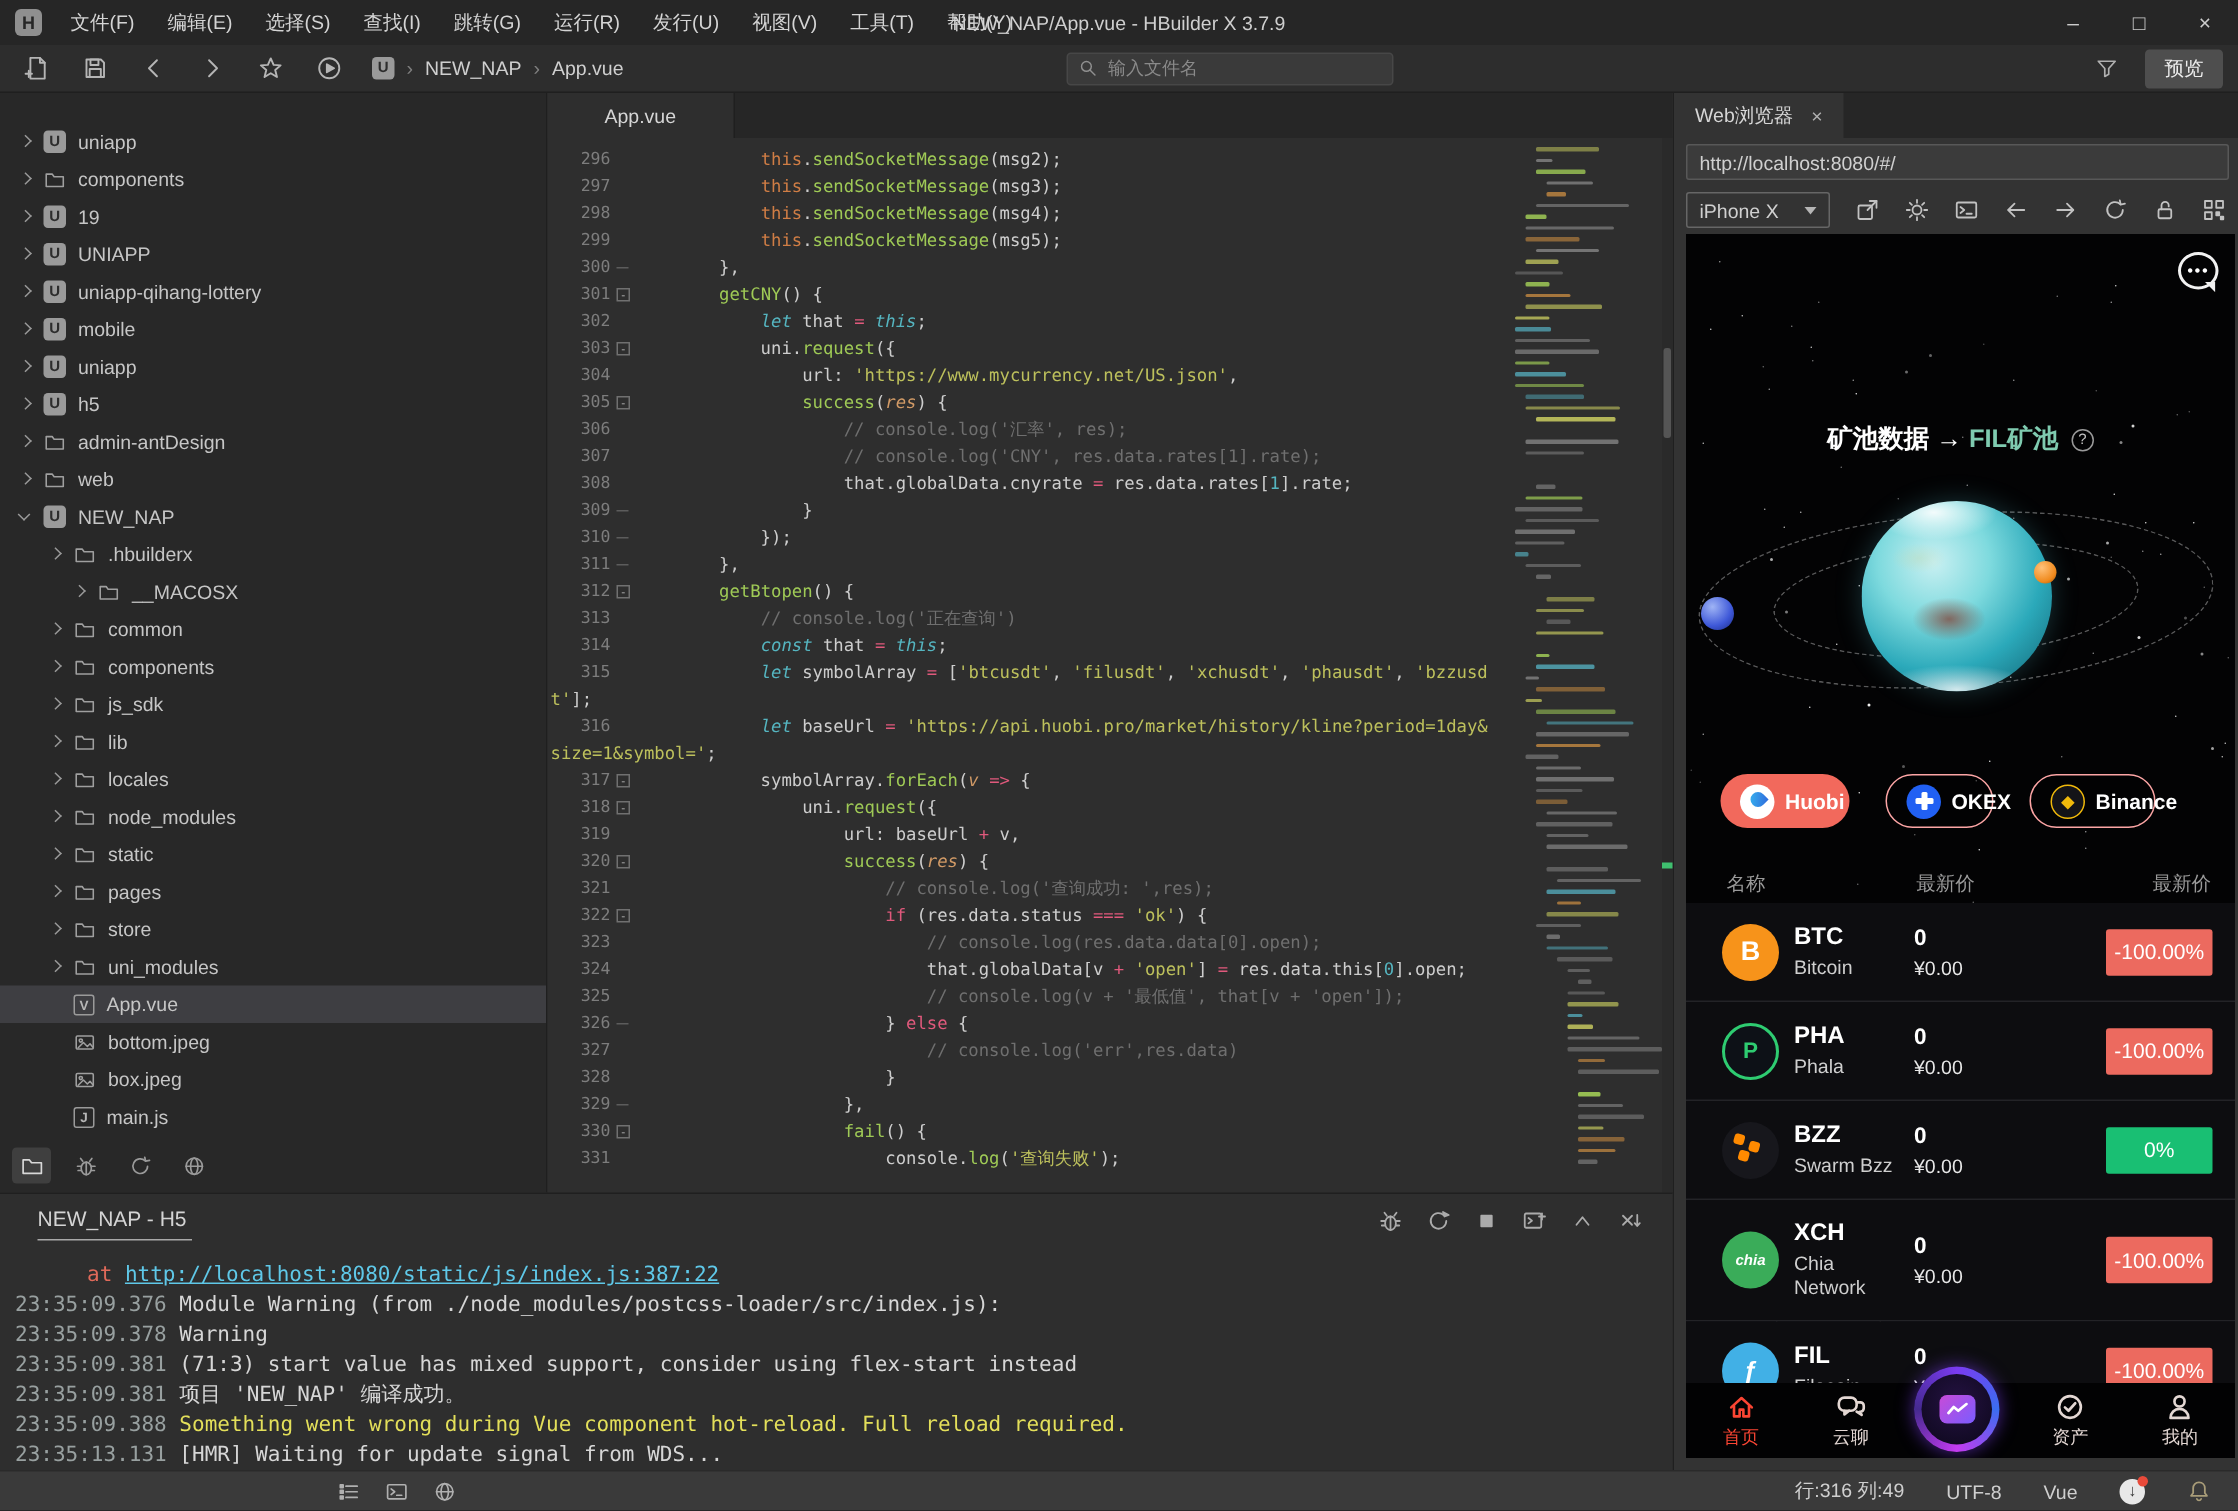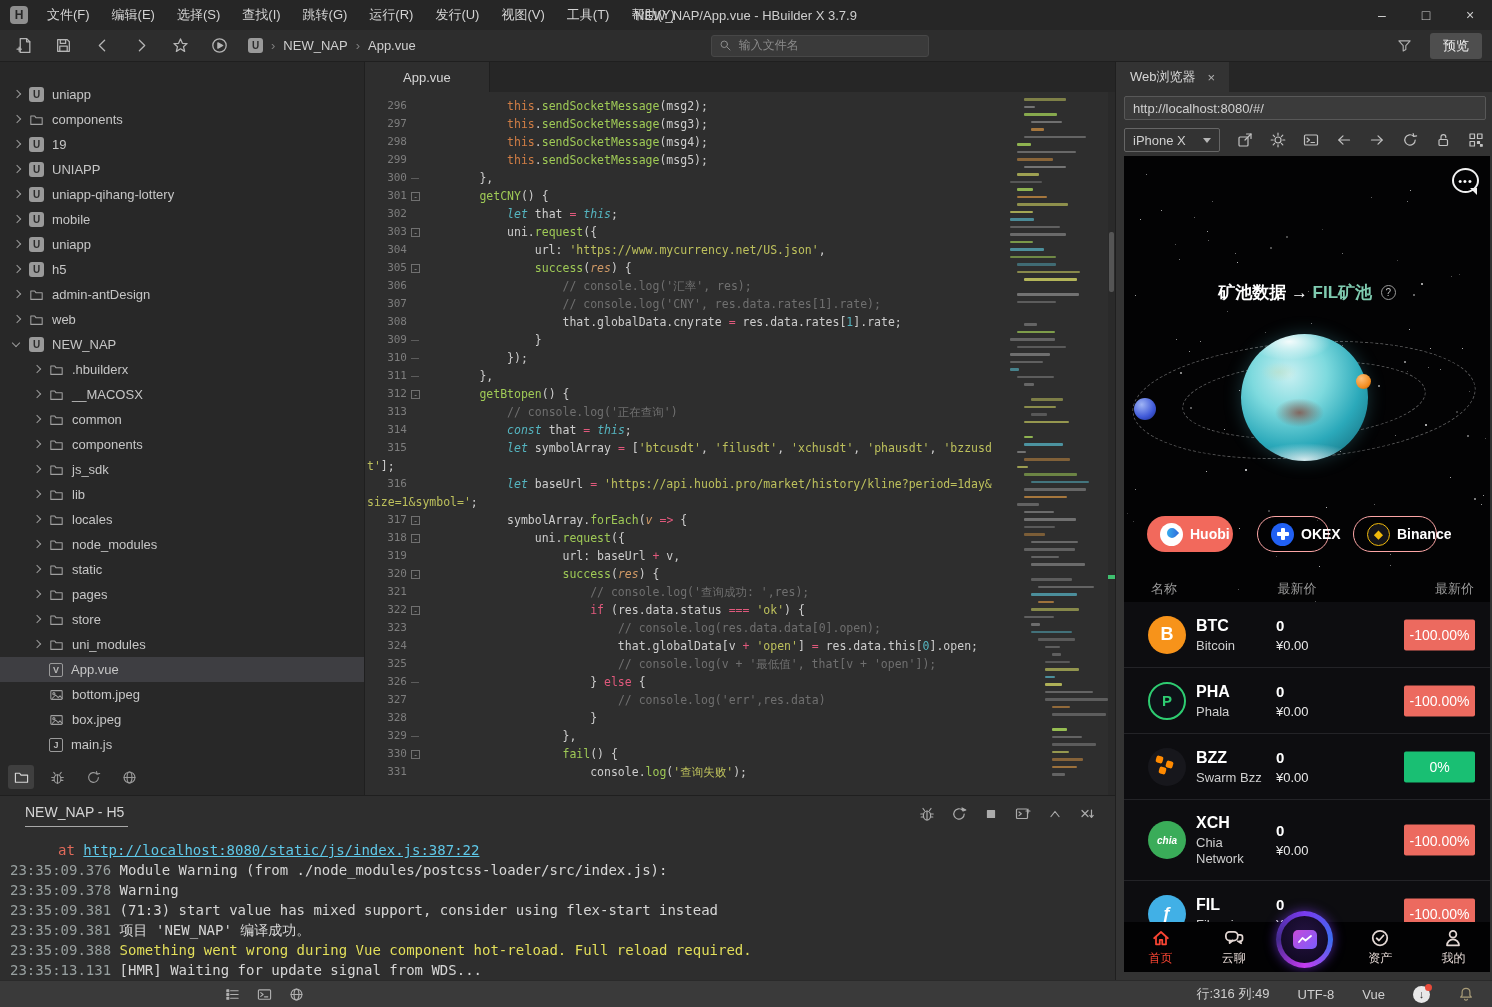--- a/index.html
+++ b/index.html
@@ -325,21 +325,21 @@
               </div>
               <div class="trow" style="padding-left: 32px;">
                 <span class="chev r"></span>
                 <i class="ticon" data-icon="folder">
                   <svg viewBox="0 0 16 16">
                     <path d="M1.5 3.5h4.5l1.5 2h7v7.5h-13z"></path>
                   </svg>
                 </i>
                 <span>.hbuilderx</span>
               </div>
-              <div class="trow" style="padding-left: 32px;">
+              <div class="trow" style="padding-left: 48px;">
                 <span class="chev r"></span>
                 <i class="ticon" data-icon="folder">
                   <svg viewBox="0 0 16 16">
                     <path d="M1.5 3.5h4.5l1.5 2h7v7.5h-13z"></path>
                   </svg>
                 </i>
                 <span>__MACOSX</span>
               </div>
               <div class="trow" style="padding-left: 32px;">
                 <span class="chev r"></span>

